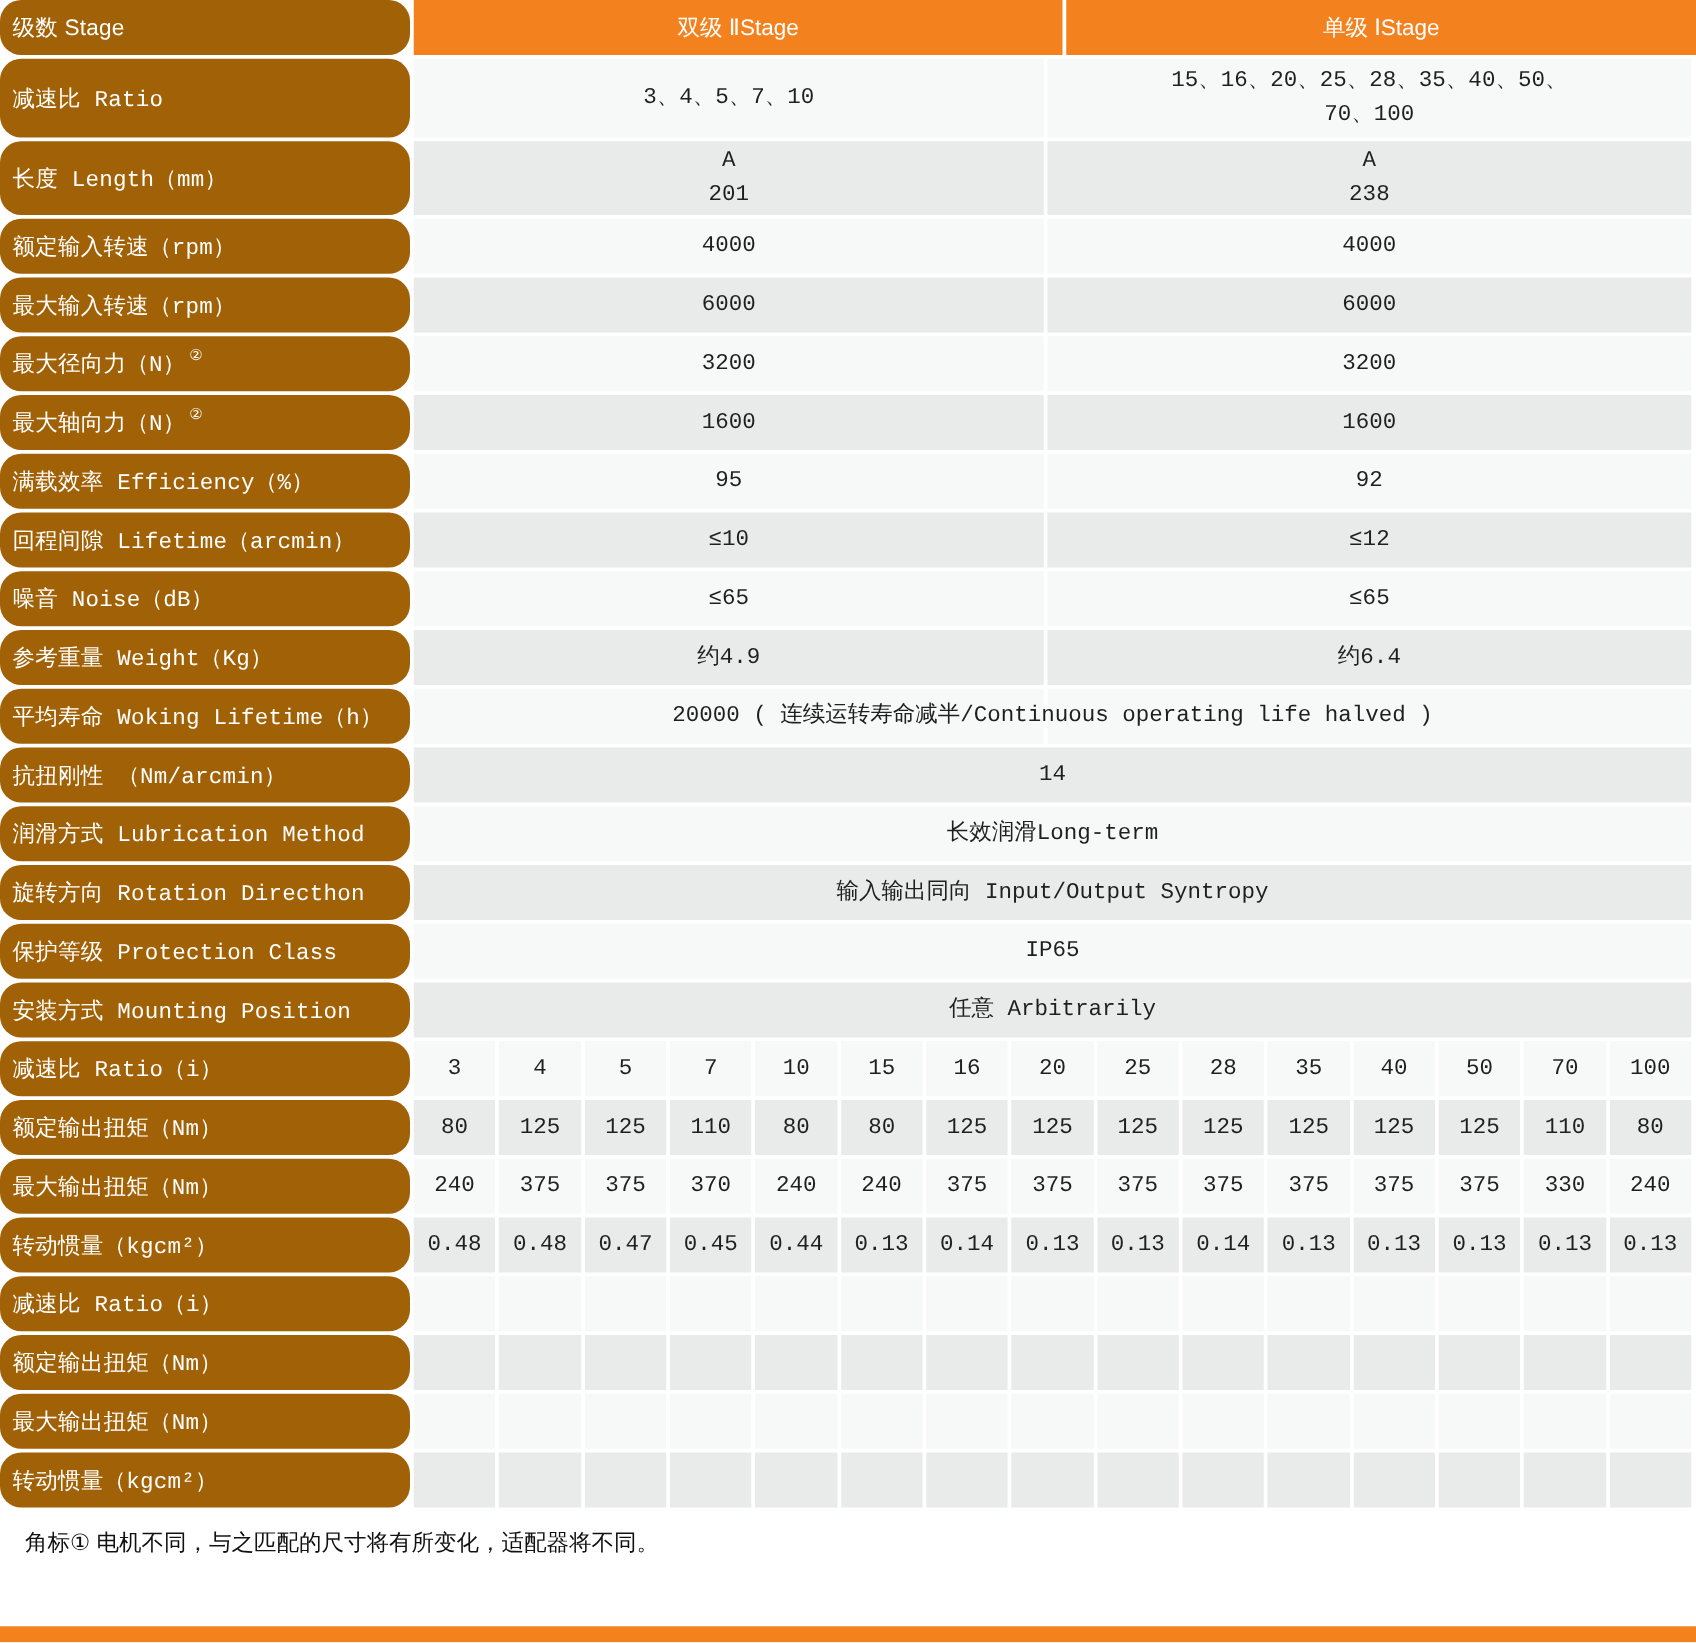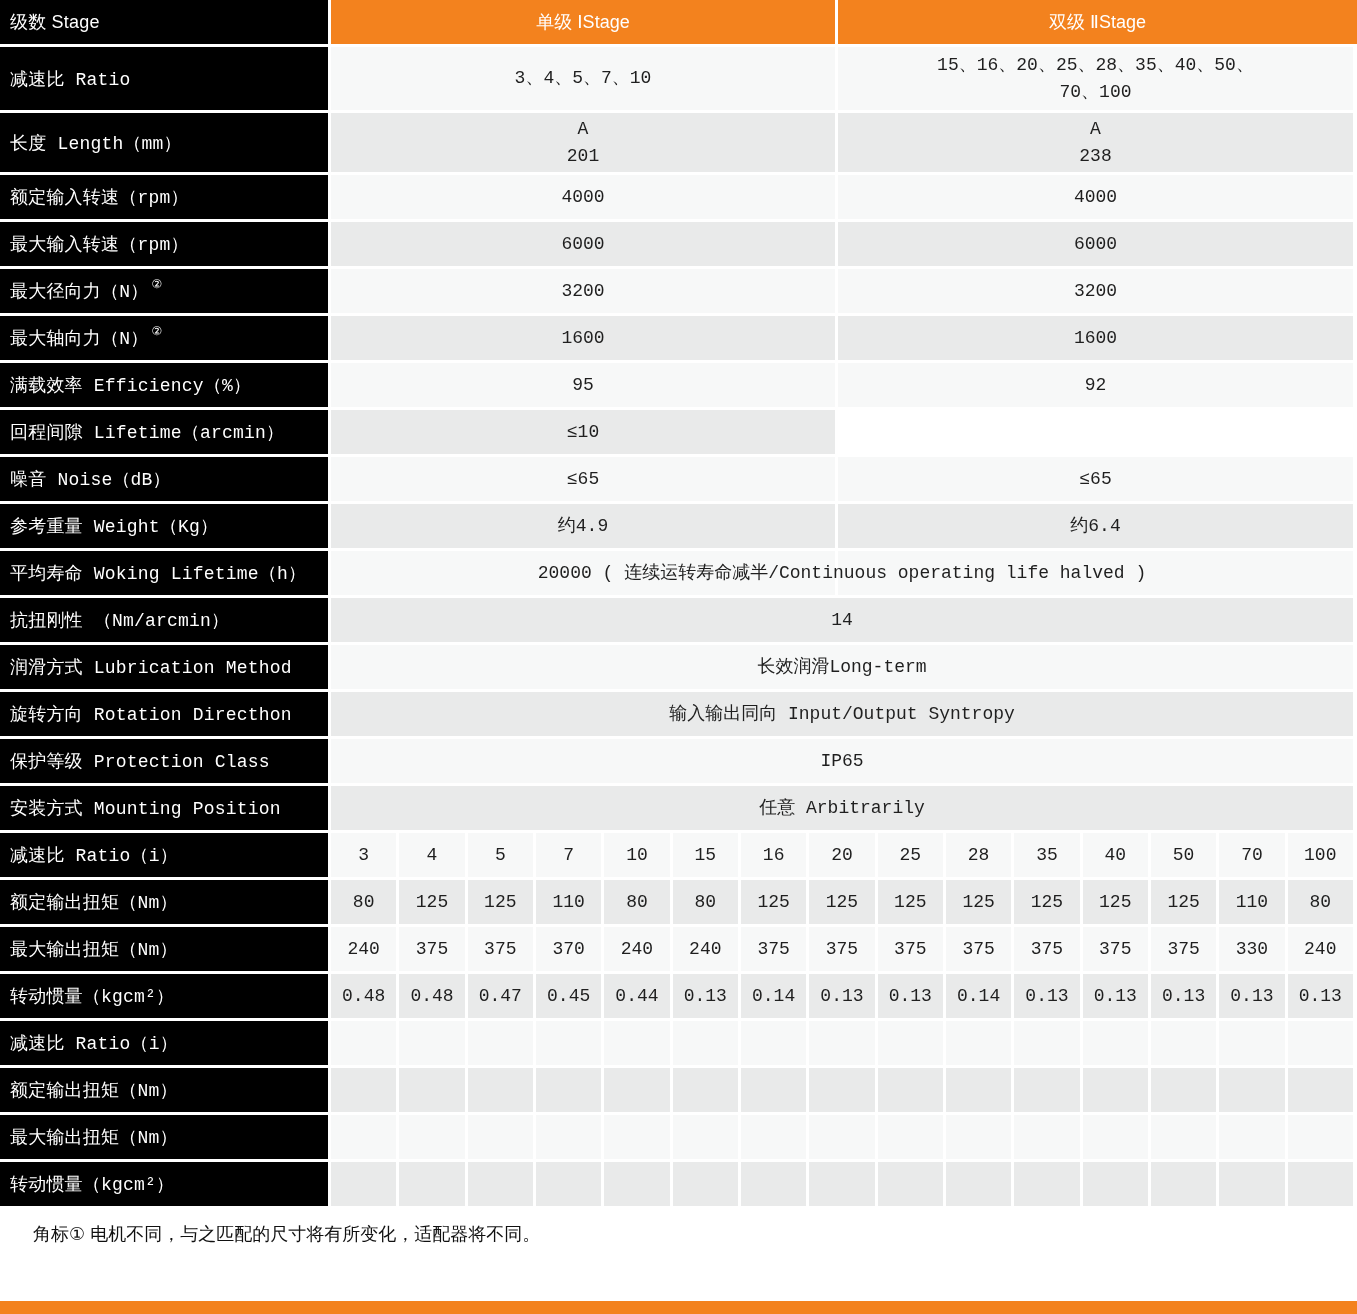--- a/index.html
+++ b/index.html
@@ -9,23 +9,23 @@
     color:#1f1f1f; overflow:hidden; box-sizing:border-box;
   }
   .tbl { width:1357px; }
   .row { display:flex; gap:3px; margin-bottom:3px; box-sizing:border-box; }
   .row.pad-r { padding-right:4px;font-family:Liberation Mono, monospace; }
   .h44 { height:44px; }
   .h63 { height:63px; }
   .h59 { height:59px;justify-content:space-between; }
 
   .label {
-    flex:0 0 328px; background:#000000; color:#ffffff;
+    flex:0 0 328px; background:#a16207; color:#ffffff;
     display:flex; align-items:center; padding-left:10px; box-sizing:border-box;
-    font-size:18px; letter-spacing:.2px; white-space:nowrap;
+    font-size:18px; letter-spacing:.2px; white-space:nowrap;border-radius:17px;
   }
   .label sup { font-size:12px; position:relative; top:-7px; margin-left:3px; }
 
   .hcell {
     background:#F3821E; color:#ffffff; font-size:18px;
     display:flex; align-items:center; justify-content:center; text-align:center;
   }
   .c1 { flex:0 0 504px; }
   .c2 { flex:1 1 auto; }
 
@@ -41,37 +41,37 @@
 
   .cells { flex:1 1 auto; display:flex; gap:3px; }
   .gcell {
     flex:1 1 0; display:flex; align-items:center; justify-content:center;
     font-size:18px; box-sizing:border-box;
   }
 
   .r-light .dcell, .r-light .gcell, .r-light.fill { background:#F7F8F8; }
   .r-dark  .dcell, .r-dark  .gcell, .r-dark.fill  { background:#E9EAEA; }
 
-  .notes { margin-top:16px; padding-left:20px;margin-left:13px; }
+  .notes { margin-top:16px; padding-left:20px; }
   .note { font-size:18px; color:#111111; margin-bottom:11px; white-space:nowrap; }
 
   .bottom-bar {
     position:absolute; left:0; right:0; bottom:0; height:13px; background:#F3821E;
   }
 </style>
 </head>
 <body>
 
 <div class="page">
   <div class="tbl">
 
     <div class="row h44">
       <div class="label">级数 Stage</div>
+      <div class="hcell c2">双级 ⅡStage</div>
       <div class="hcell c1">单级 ⅠStage</div>
-      <div class="hcell c2">双级 ⅡStage</div>
     </div>
 
     <div class="row h63 pad-r r-light">
       <div class="label">
           <span>减速比 Ratio</span>
           <sup></sup>
         </div>
       <div class="dcell c1">3、4、5、7、10</div>
       <div class="dcell c2">15、16、20、25、28、35、40、50、
 70、100</div>
@@ -125,20 +125,21 @@
         </div>
       <div class="dcell c1">95</div>
       <div class="dcell c2">92</div>
     </div>
     <div class="row h44 pad-r r-dark">
       <div class="label">
           <span>回程间隙 Lifetime（arcmin）</span>
           <sup></sup>
         </div>
       <div class="dcell c1">≤10</div>
+      <div class="dcell c2">≤12</div>
     </div>
     <div class="row h44 pad-r r-light">
       <div class="label">
           <span>噪音 Noise（dB）</span>
           <sup></sup>
         </div>
       <div class="dcell c1">≤65</div>
       <div class="dcell c2">≤65</div>
     </div>
     <div class="row h44 pad-r r-dark">

